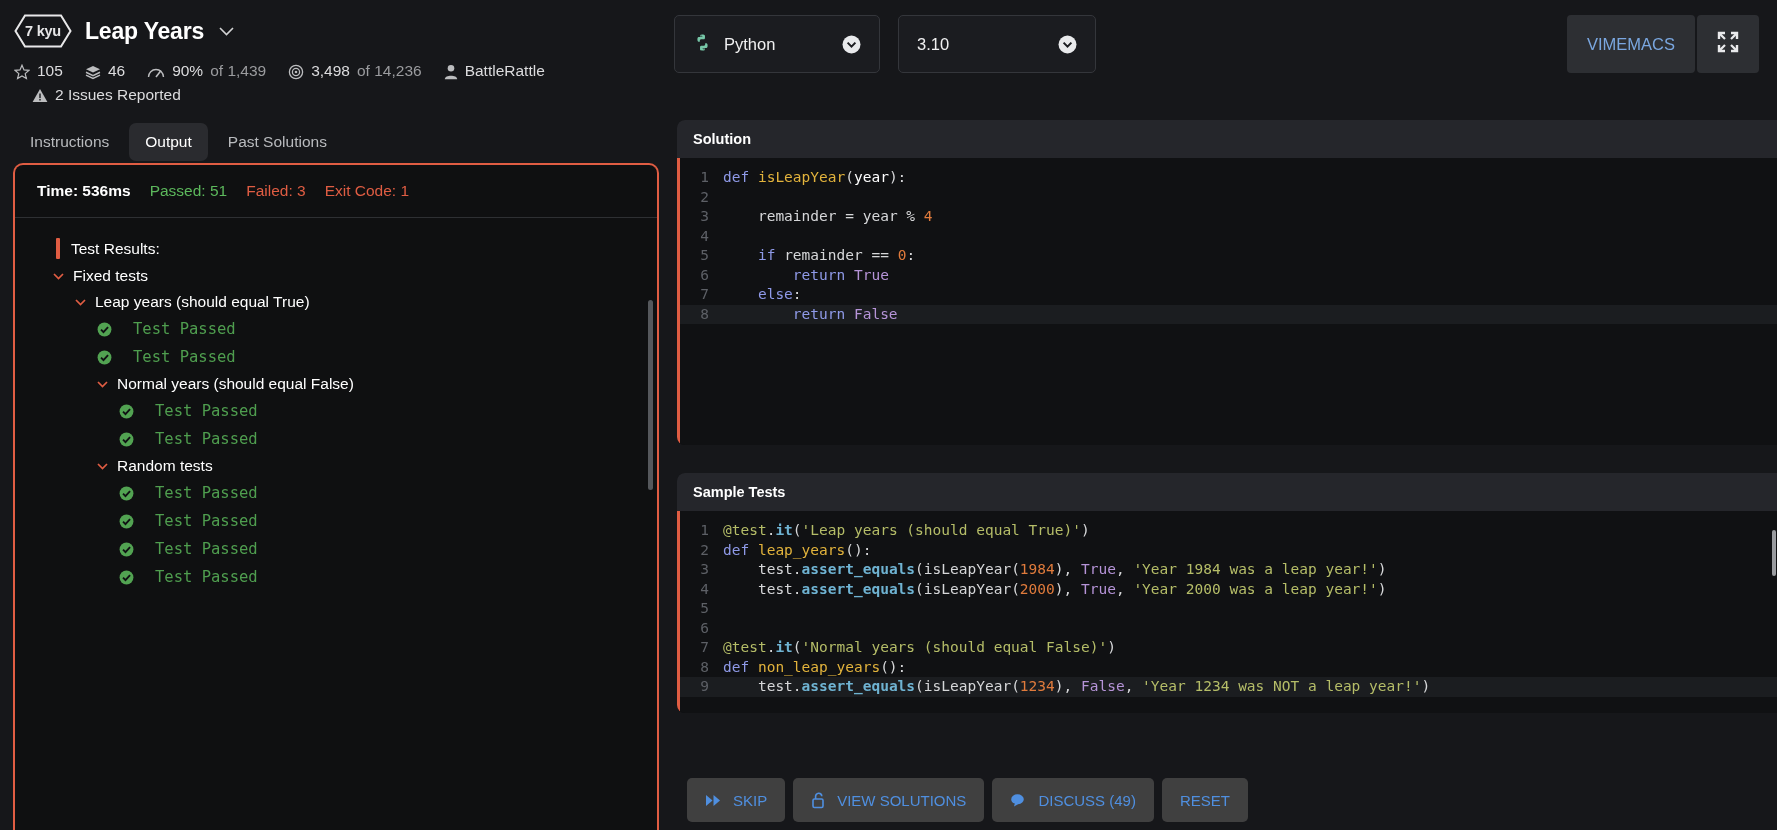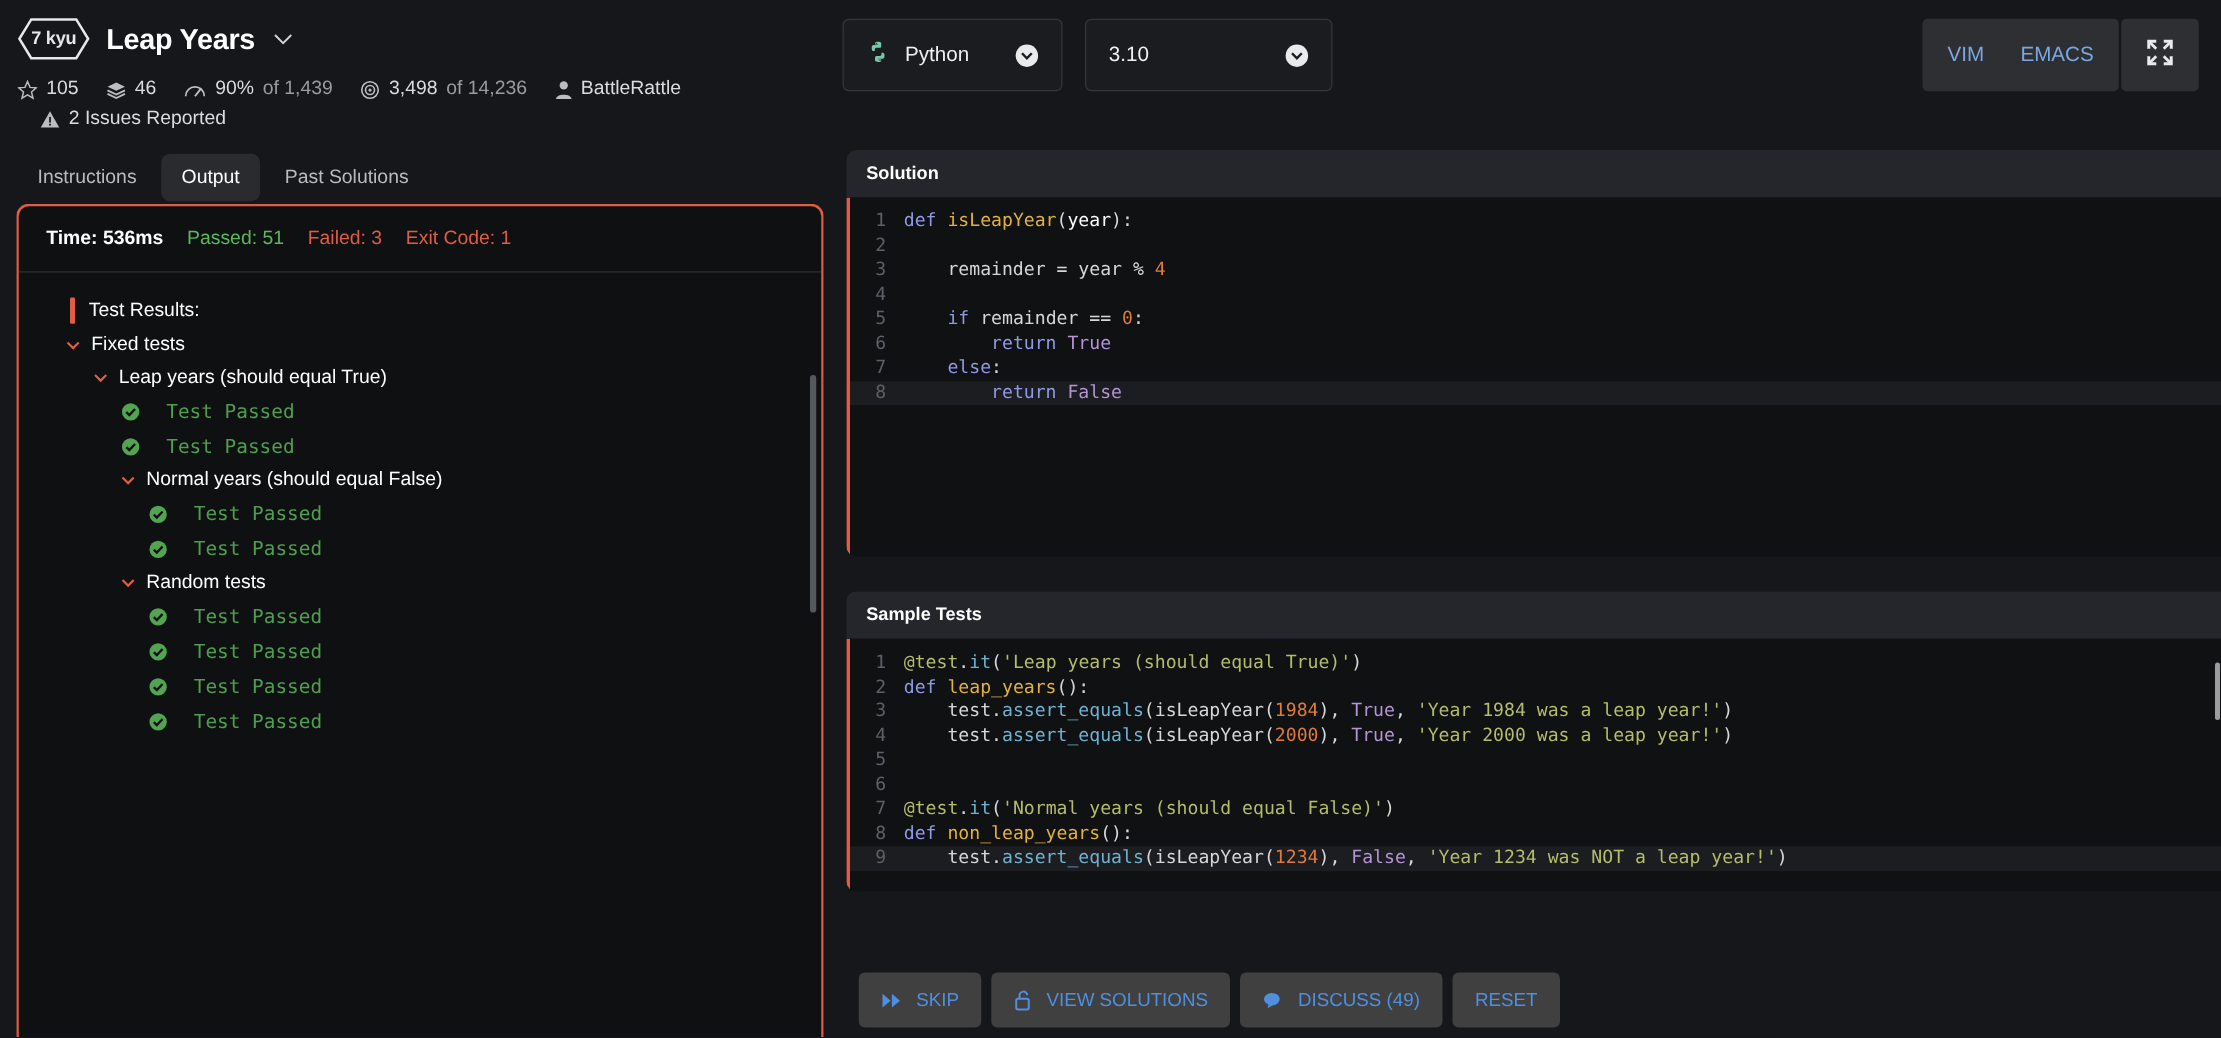--- a/index.html
+++ b/index.html
@@ -86,29 +86,29 @@
   }
 
   
   .right-col { position: relative; flex: 1 1 auto; height: 830px; }
 
   .top-bar { display: flex; align-items: center; height: 88px; padding: 0 18px 0 0; }
   .sel {
     height: 58px; background: #1b1c20; border: 1px solid #34363b; border-radius: 5px;
     display: flex; align-items: center; padding: 0 18px; gap: 12px; cursor: pointer;
   }
-  .sel.lang { width: 176px; margin-left: 2px; }
+  .sel.lang { width: 206px; margin-left: 2px; }
   .sel.ver { width: 198px; margin-left: 18px; }
   .sel-label { color: #f0f0f1; font-size: 16.5px; flex: 1 1 auto; }
   .chev-circ { width: 19px; height: 19px; flex: 0 0 19px; }
 
   .editor-modes { margin-left: auto; display: flex; align-items: center; gap: 2px; }
   .mode-group {
     height: 58px; background: #2d2f33; border-radius: 4px; display: flex; align-items: center;
-    padding: 0 20px; gap: 29px;
+    padding: 0 20px; 
   }
   .mode-btn { color: #7aa7e0; font-size: 16.5px; cursor: pointer; }
   .fs-btn {
     height: 58px; width: 62px; background: #2d2f33; border-radius: 4px;
     display: flex; align-items: center; justify-content: center; cursor: pointer;
   }
 
   
   .panel { background: #0f1011; border-radius: 8px; overflow: hidden; }
   .panel-head {
@@ -141,21 +141,21 @@
   .gutter-accent {
     position: absolute; left: 0; top: 0; width: 3px; height: 100%; background: #e05d43;
   }
 
   
   .t-kw  { color: #8f9ae8; }
   .t-fn  { color: #e2b33c; }
   .t-num { color: #e07b3c; }
   .t-str { color: #b5bd68; }
   .t-bool{ color: #b694d8; }
-  .t-mth { color: #6fb3d2; }
+  .t-mth { color: #6fb3d2; font-weight: bold; }
   .t-pl  { color: #d6d7d9; }
   .t-var { color: #ffffff; }
   .t-dec { color: #b5bd68; }
 
   
   .action-bar {
     position: absolute; left: 5px; bottom: 0; width: 1766px; height: 60px;
     display: flex; align-items: center; padding: 0 10px;
   }
   .act {

